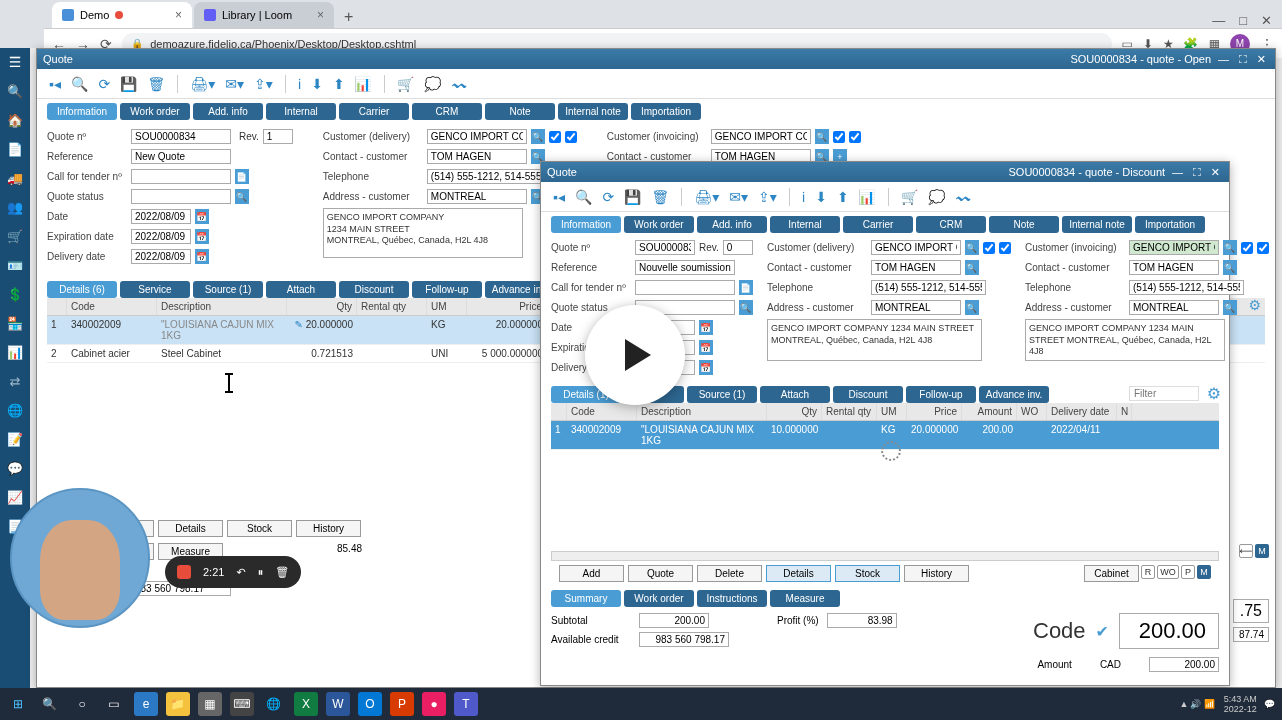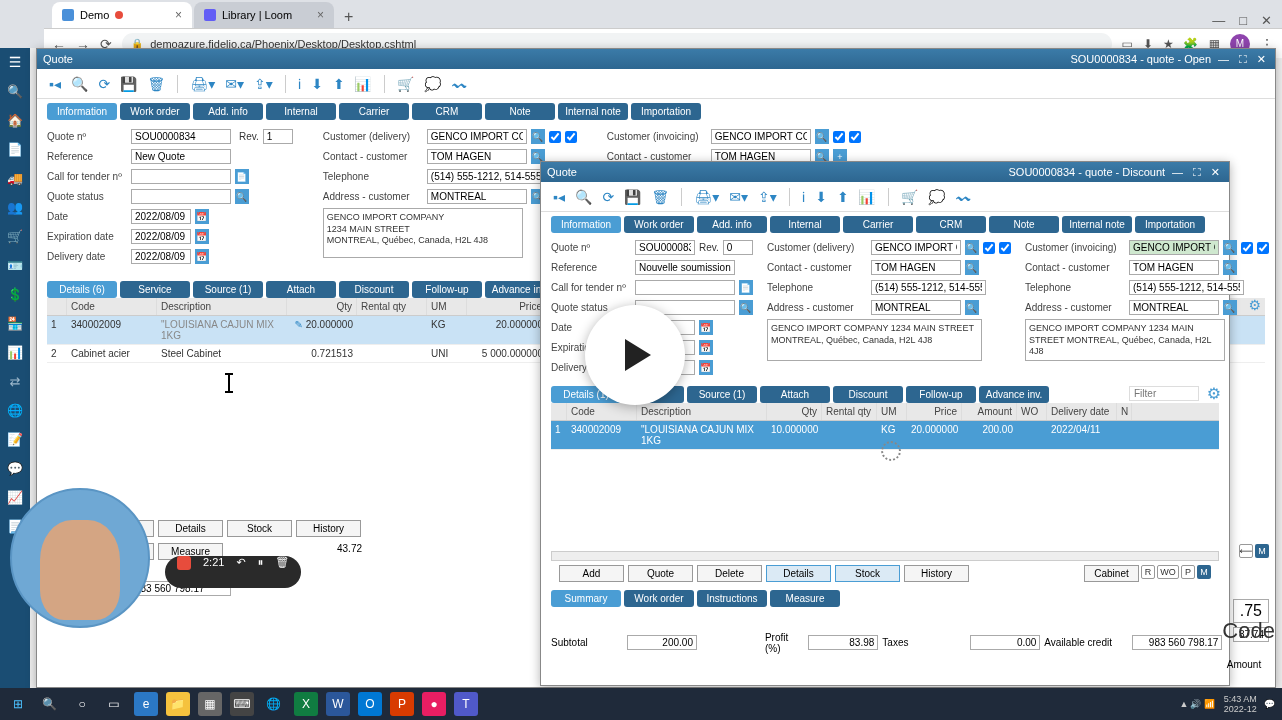--- a/index.html
+++ b/index.html
@@ -62,33 +62,33 @@
 .gridrow > div { padding: 3px 4px; }
 .gridrow.sel { background: #c9e2f5; }
 .gridrow.sel2 { background: #4a9dd4; color: #fff; }
 .gridarea { height: 200px; overflow: auto; position: relative; }
 
 .btnrow { display: flex; gap: 4px; padding: 4px 8px; justify-content: flex-start; }
 .sbtn { border: 1px solid #999; background: #f5f5f5; font-size: 10px; padding: 2px 0; min-width: 65px; text-align: center; cursor: pointer; }
 .sbtn.active { background: #dbeaf5; border-color: #4a9dd4; }
 
 .summary { padding: 6px 10px; font-size: 10px; display: flex; justify-content: space-between; }
-.sumleft { display: flex; gap: 4px; }
+.sumleft { display: flex; flex-direction: column; gap: 4px; }
 .sumrow { display: flex; align-items: center; gap: 8px; }
 .sumlabel { width: 80px; }
 .suminput { border: 1px solid #aaa; width: 70px; text-align: right; padding: 1px 3px; font-size: 10px; }
 .totalbox { display: flex; align-items: center; gap: 10px; }
 .totallabel { font-size: 22px; color: #333; }
 .totalval { border: 1px solid #aaa; font-size: 22px; padding: 4px 12px; min-width: 100px; text-align: right; }
 .check-icon { color: #4a9dd4; font-size: 16px; }
 
 
 .presenter { position: absolute; left: 10px; bottom: 60px; width: 140px; height: 140px; border-radius: 50%; background: #6fa8d4; overflow: hidden; border: 2px solid #5a95c4; }
 .presenter .face { width: 80px; height: 100px; background: #d4a583; border-radius: 40% 40% 30% 30%; margin: 30px auto 0; position: relative; }
-.rec-ctrl { position: absolute; left: 165px; bottom: 100px; background: #2a2a2a; border-radius: 18px; height: 32px; display: flex; align-items: flex-start; padding: 0 12px; gap: 12px; color: #fff; font-size: 11px; }
+.rec-ctrl { position: absolute; left: 165px; bottom: 100px; background: #2a2a2a; border-radius: 18px; height: 32px; display: flex; align-items: center; padding: 0 12px; gap: 12px; color: #fff; font-size: 11px; }
 .rec-dot { width: 14px; height: 14px; background: #e74c3c; border-radius: 3px; }
 
 
 .play-overlay { position: absolute; left: 585px; top: 305px; width: 100px; height: 100px; background: #fff; border-radius: 50%; display: flex; align-items: center; justify-content: center; box-shadow: 0 2px 12px rgba(0,0,0,0.3); z-index: 100; }
 .play-tri { width: 0; height: 0; border-left: 26px solid #222; border-top: 16px solid transparent; border-bottom: 16px solid transparent; margin-left: 6px; }
 
 
 .spinner { width: 20px; height: 20px; border: 2px dotted #888; border-radius: 50%; position: absolute; }
 
 
@@ -343,21 +343,21 @@
         <div class="sbtn" style="min-width:30px">sert</div>
         <div class="sbtn">Delete</div>
         <div class="sbtn">Details</div>
         <div class="sbtn">Stock</div>
         <div class="sbtn">History</div>
       </div>
       <div class="btnrow" style="margin-top:-2px">
         <div class="sbtn" style="min-width:30px">rder</div>
         <div class="sbtn">Instructions</div>
         <div class="sbtn">Measure</div>
-        <span style="margin-left:110px;font-size:10px">43.72</span>
+        <span style="margin-left:110px;font-size:10px">85.48</span>
       </div>
       <div class="frow" style="margin-top:16px">
           <span class="flabel">Available credit</span>
           <input class="finput w100" value="983 560 798.17" style="">
         </div>
     </div>
     <span class="gear-pos">⚙</span>
 
     <div style="position:absolute;right:6px;top:550px;font-size:16px;text-align:right">
       <div style="border:1px solid #aaa;padding:2px 6px;margin-bottom:4px">.75</div>
@@ -567,24 +567,20 @@
       <div class="tab2">Instructions</div>
       <div class="tab2">Measure</div>
     </div>
     <div class="summary">
       <div class="sumleft">
         <div class="sumrow">
             <span class="sumlabel">Subtotal</span>
             <input class="suminput" value="200.00" style="">
             <span style="margin-left:60px">Profit (%)</span>
             <input class="suminput" value="83.98" style="">
-          </div>
-        <div class="sumrow">
-            <span class="sumlabel">Taxes</span>
-            <input class="suminput" value="0.00" style="">
           </div>
         <div class="sumrow">
             <span class="sumlabel">Available credit</span>
             <input class="suminput" style="width: 90px;" value="983 560 798.17">
           </div>
       </div>
       <div style="display:flex;flex-direction:column;gap:8px;align-items:flex-end">
         <div class="totalbox">
           <span class="totallabel">Code</span>
           <span class="check-icon">✔</span>

